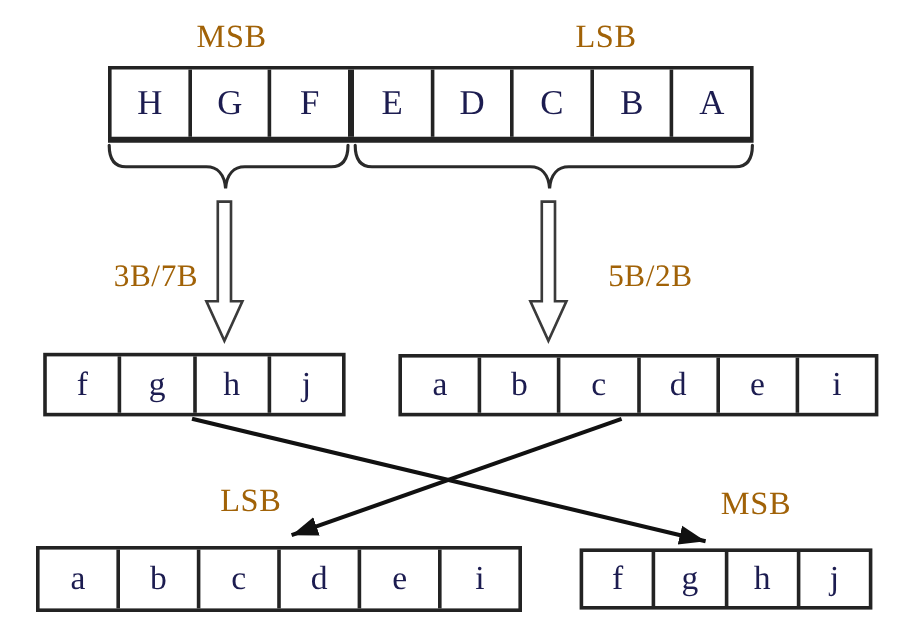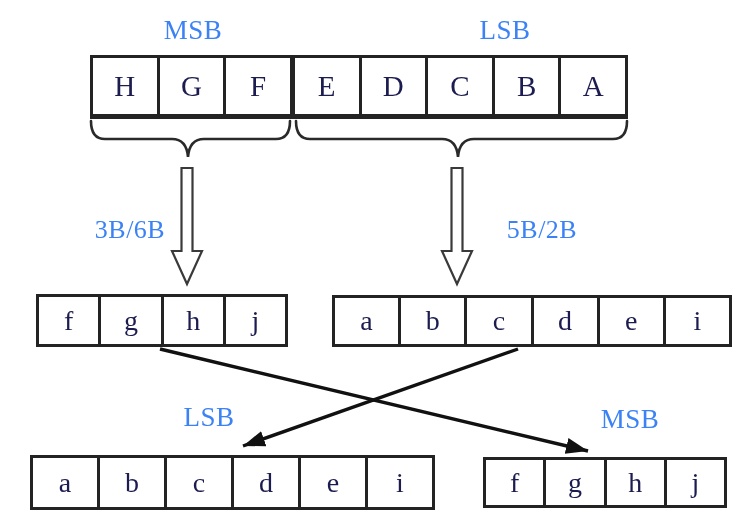--- a/index.html
+++ b/index.html
@@ -3,21 +3,21 @@
 <meta charset="utf-8">
 <style>
   html,body{margin:0;padding:0;background:#ffffff;}
   .canvas{
     position:relative;width:751px;height:518px;background:#ffffff;
     font-family:"Liberation Serif","DejaVu Serif",serif;overflow:hidden;
   }
   .overlay{position:absolute;left:0;top:0;width:751px;height:518px;pointer-events:none;}
   .lbl{
     position:absolute;transform:translateX(-50%);white-space:nowrap;
-    color:#3b82f6;font-size:27px;line-height:1;letter-spacing:.5px;
+    color:#a16207;font-size:27px;line-height:1;letter-spacing:.5px;
   }
   .row{
     position:absolute;display:flex;box-sizing:border-box;
     border:3px solid #232323;background:#ffffff;
   }
   .cell{
     flex:1 1 0;display:flex;align-items:center;justify-content:center;
     border-left:3px solid #232323;color:#1c1c50;font-size:28px;line-height:1;
     box-sizing:border-box;
   }
@@ -49,21 +49,21 @@
     <path d="M 451.5,168 L 462.5,168 L 462.5,251 L 472,251 L 457,284 L 442,251 L 451.5,251 Z" fill="#ffffff" stroke="#3a3a3a" stroke-width="2.2"></path>
 
     <line x1="160" y1="349" x2="588" y2="451" stroke="#111111" stroke-width="3.4" marker-end="url(#ah)"></line>
 
     <line x1="518" y1="349" x2="243" y2="446" stroke="#111111" stroke-width="3.4" marker-end="url(#ah)"></line>
   </svg>
 
   <div class="lbl" style="left:193px;top:17px;">MSB</div>
   <div class="lbl" style="left:505px;top:17px;">LSB</div>
 
-  <div class="lbl" style="left:130px;top:217px;font-size:26px;">3B/6B</div>
+  <div class="lbl" style="left:130px;top:217px;font-size:26px;">3B/7B</div>
   <div class="lbl" style="left:542px;top:217px;font-size:26px;">5B/2B</div>
 
   <div class="lbl" style="left:209px;top:404px;">LSB</div>
   <div class="lbl" style="left:630px;top:406px;">MSB</div>
 
   <div class="row" id="row-input" style="left:90px;top:55px;width:538px;height:64px;">
       <div class="cell">H</div>
       <div class="cell">G</div>
       <div class="cell">F</div>
       <div class="cell">E</div>

